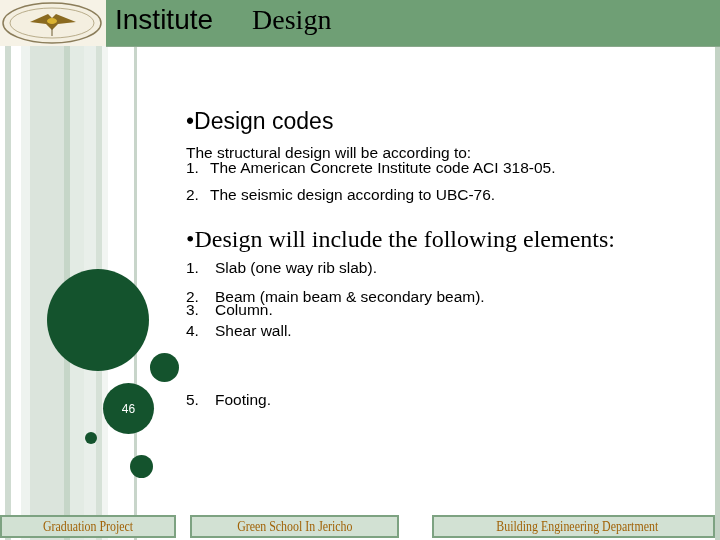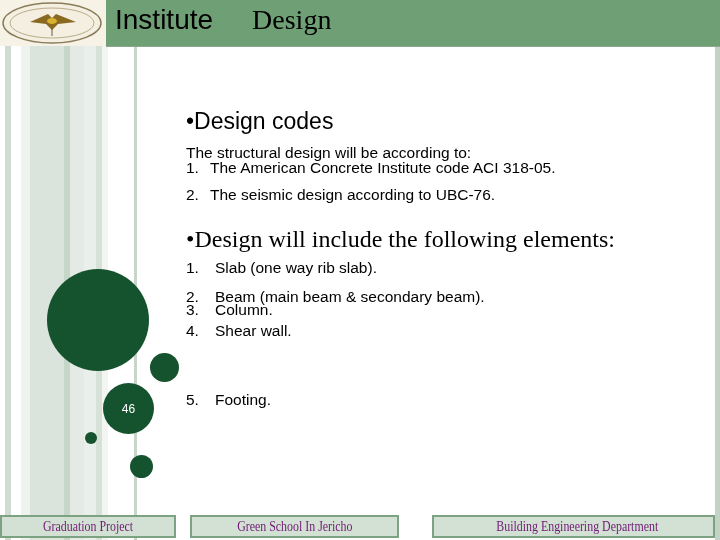--- a/index.html
+++ b/index.html
@@ -10,21 +10,21 @@
   .title { position:absolute; left:115px; top:4px; font-size:28px; color:#000; white-space:nowrap; }
   .title .t1 { font-family:"Liberation Sans", sans-serif; }
   .title .t2 { font-family:"Liberation Serif", serif;margin-left:32px; }
   .circle { position:absolute; border-radius:50%; background:#14532d; }
   .page-num { color:#fff; font-size:12px; font-family:"Liberation Sans", sans-serif; display:flex; align-items:center; justify-content:center; }
   .h1 { position:absolute; left:186px; top:108px; font-size:23px; color:#000;text-align:center; }
   .para { position:absolute; left:186px; font-size:15.5px; color:#000; white-space:nowrap; }
   .h2 { position:absolute; left:186px; top:226px; font-size:24px; font-family:"Liberation Serif", serif; color:#000; white-space:nowrap; }
   .li { position:absolute; left:186px; font-size:15.5px; color:#000; white-space:nowrap; }
   .li .n { display:inline-block; width:29px; }
-  .footer-box { position:absolute; top:515px; height:23px; background:#d2e1d3; border:2px solid #7da281; box-sizing:border-box; font-family:"Liberation Serif", serif; font-size:14px; color:#701a75; display:flex; align-items:center; justify-content:center; white-space:nowrap; transform-origin:center; }
+  .footer-box { position:absolute; top:515px; height:23px; background:#d2e1d3; border:2px solid #7da281; box-sizing:border-box; font-family:"Liberation Serif", serif; font-size:14px; color:#a16207; display:flex; align-items:center; justify-content:center; white-space:nowrap; transform-origin:center; }
   .footer-box span { display:inline-block; transform:scaleX(0.85); }
 </style>
 </head>
 <body>
 
 <div class="stripe" style="left:5px;width:6px;background:#cfdbd1;"></div>
 <div class="stripe" style="left:21px;width:9px;background:#eef3ef;"></div>
 <div class="stripe" style="left:30px;width:34px;background:#dbe4dc;"></div>
 <div class="stripe" style="left:64px;width:6px;background:#c6d6c8;"></div>
 <div class="stripe" style="left:70px;width:14px;background:#e3ebe4;"></div>

